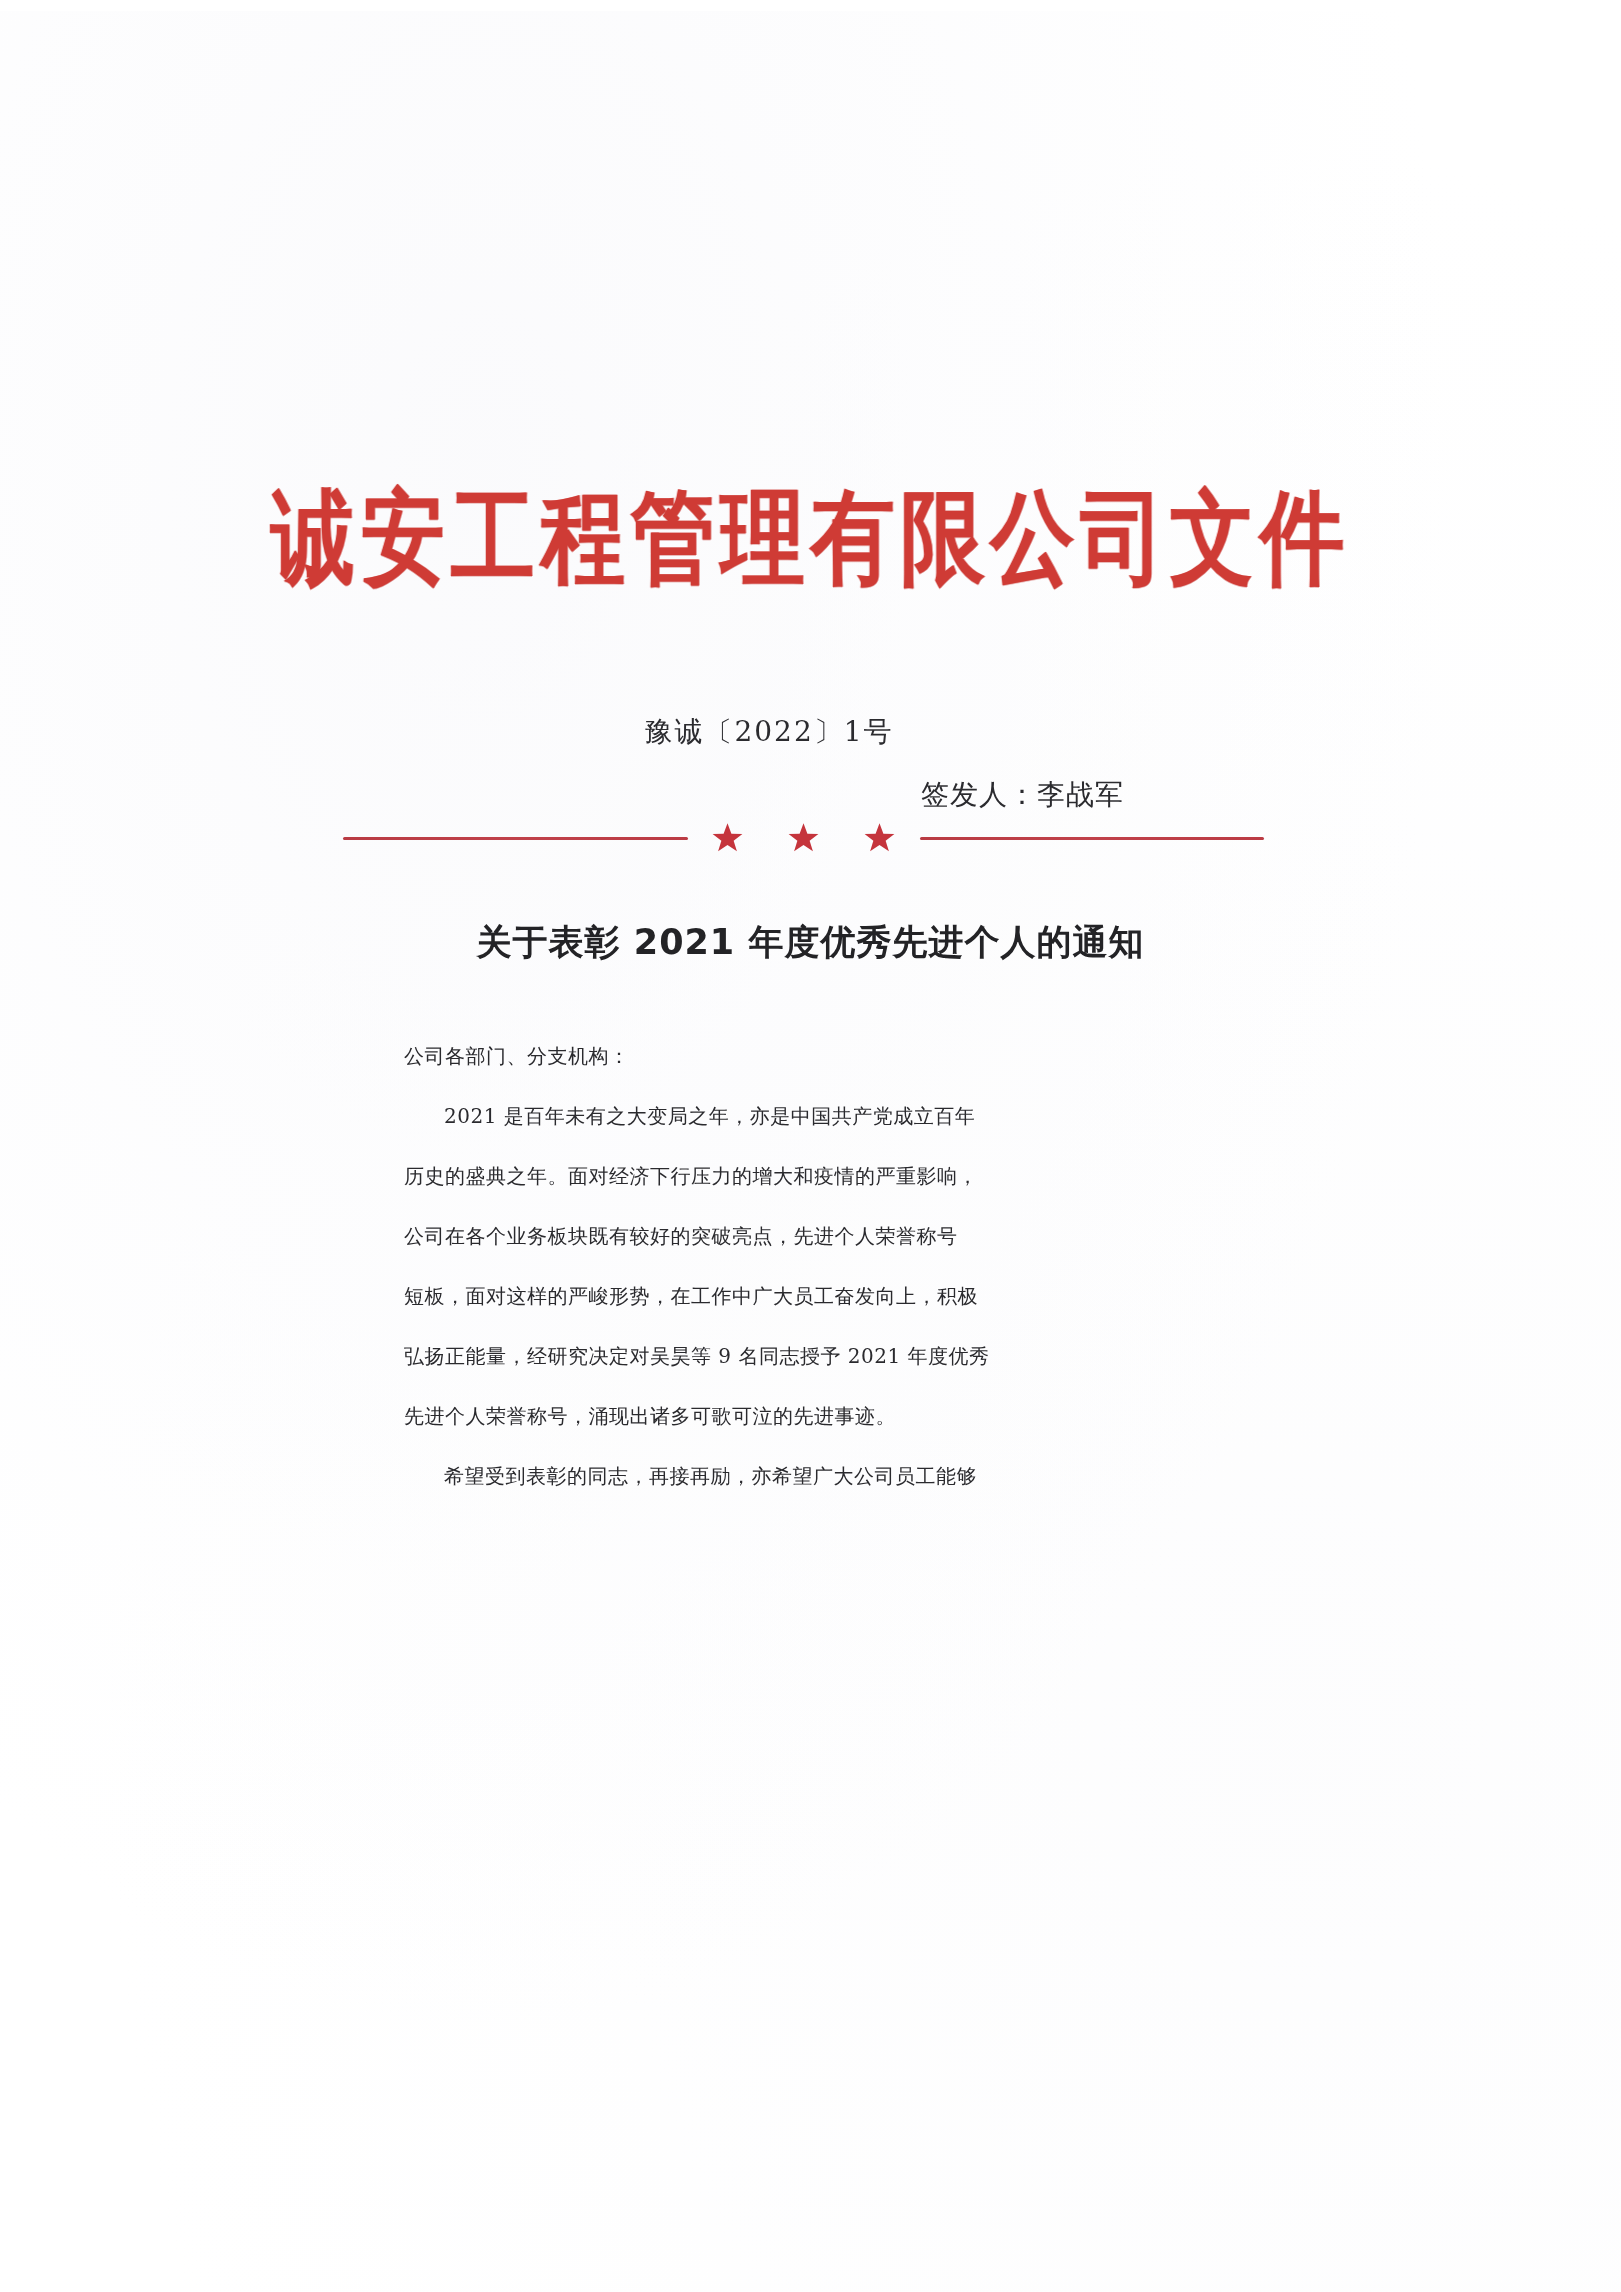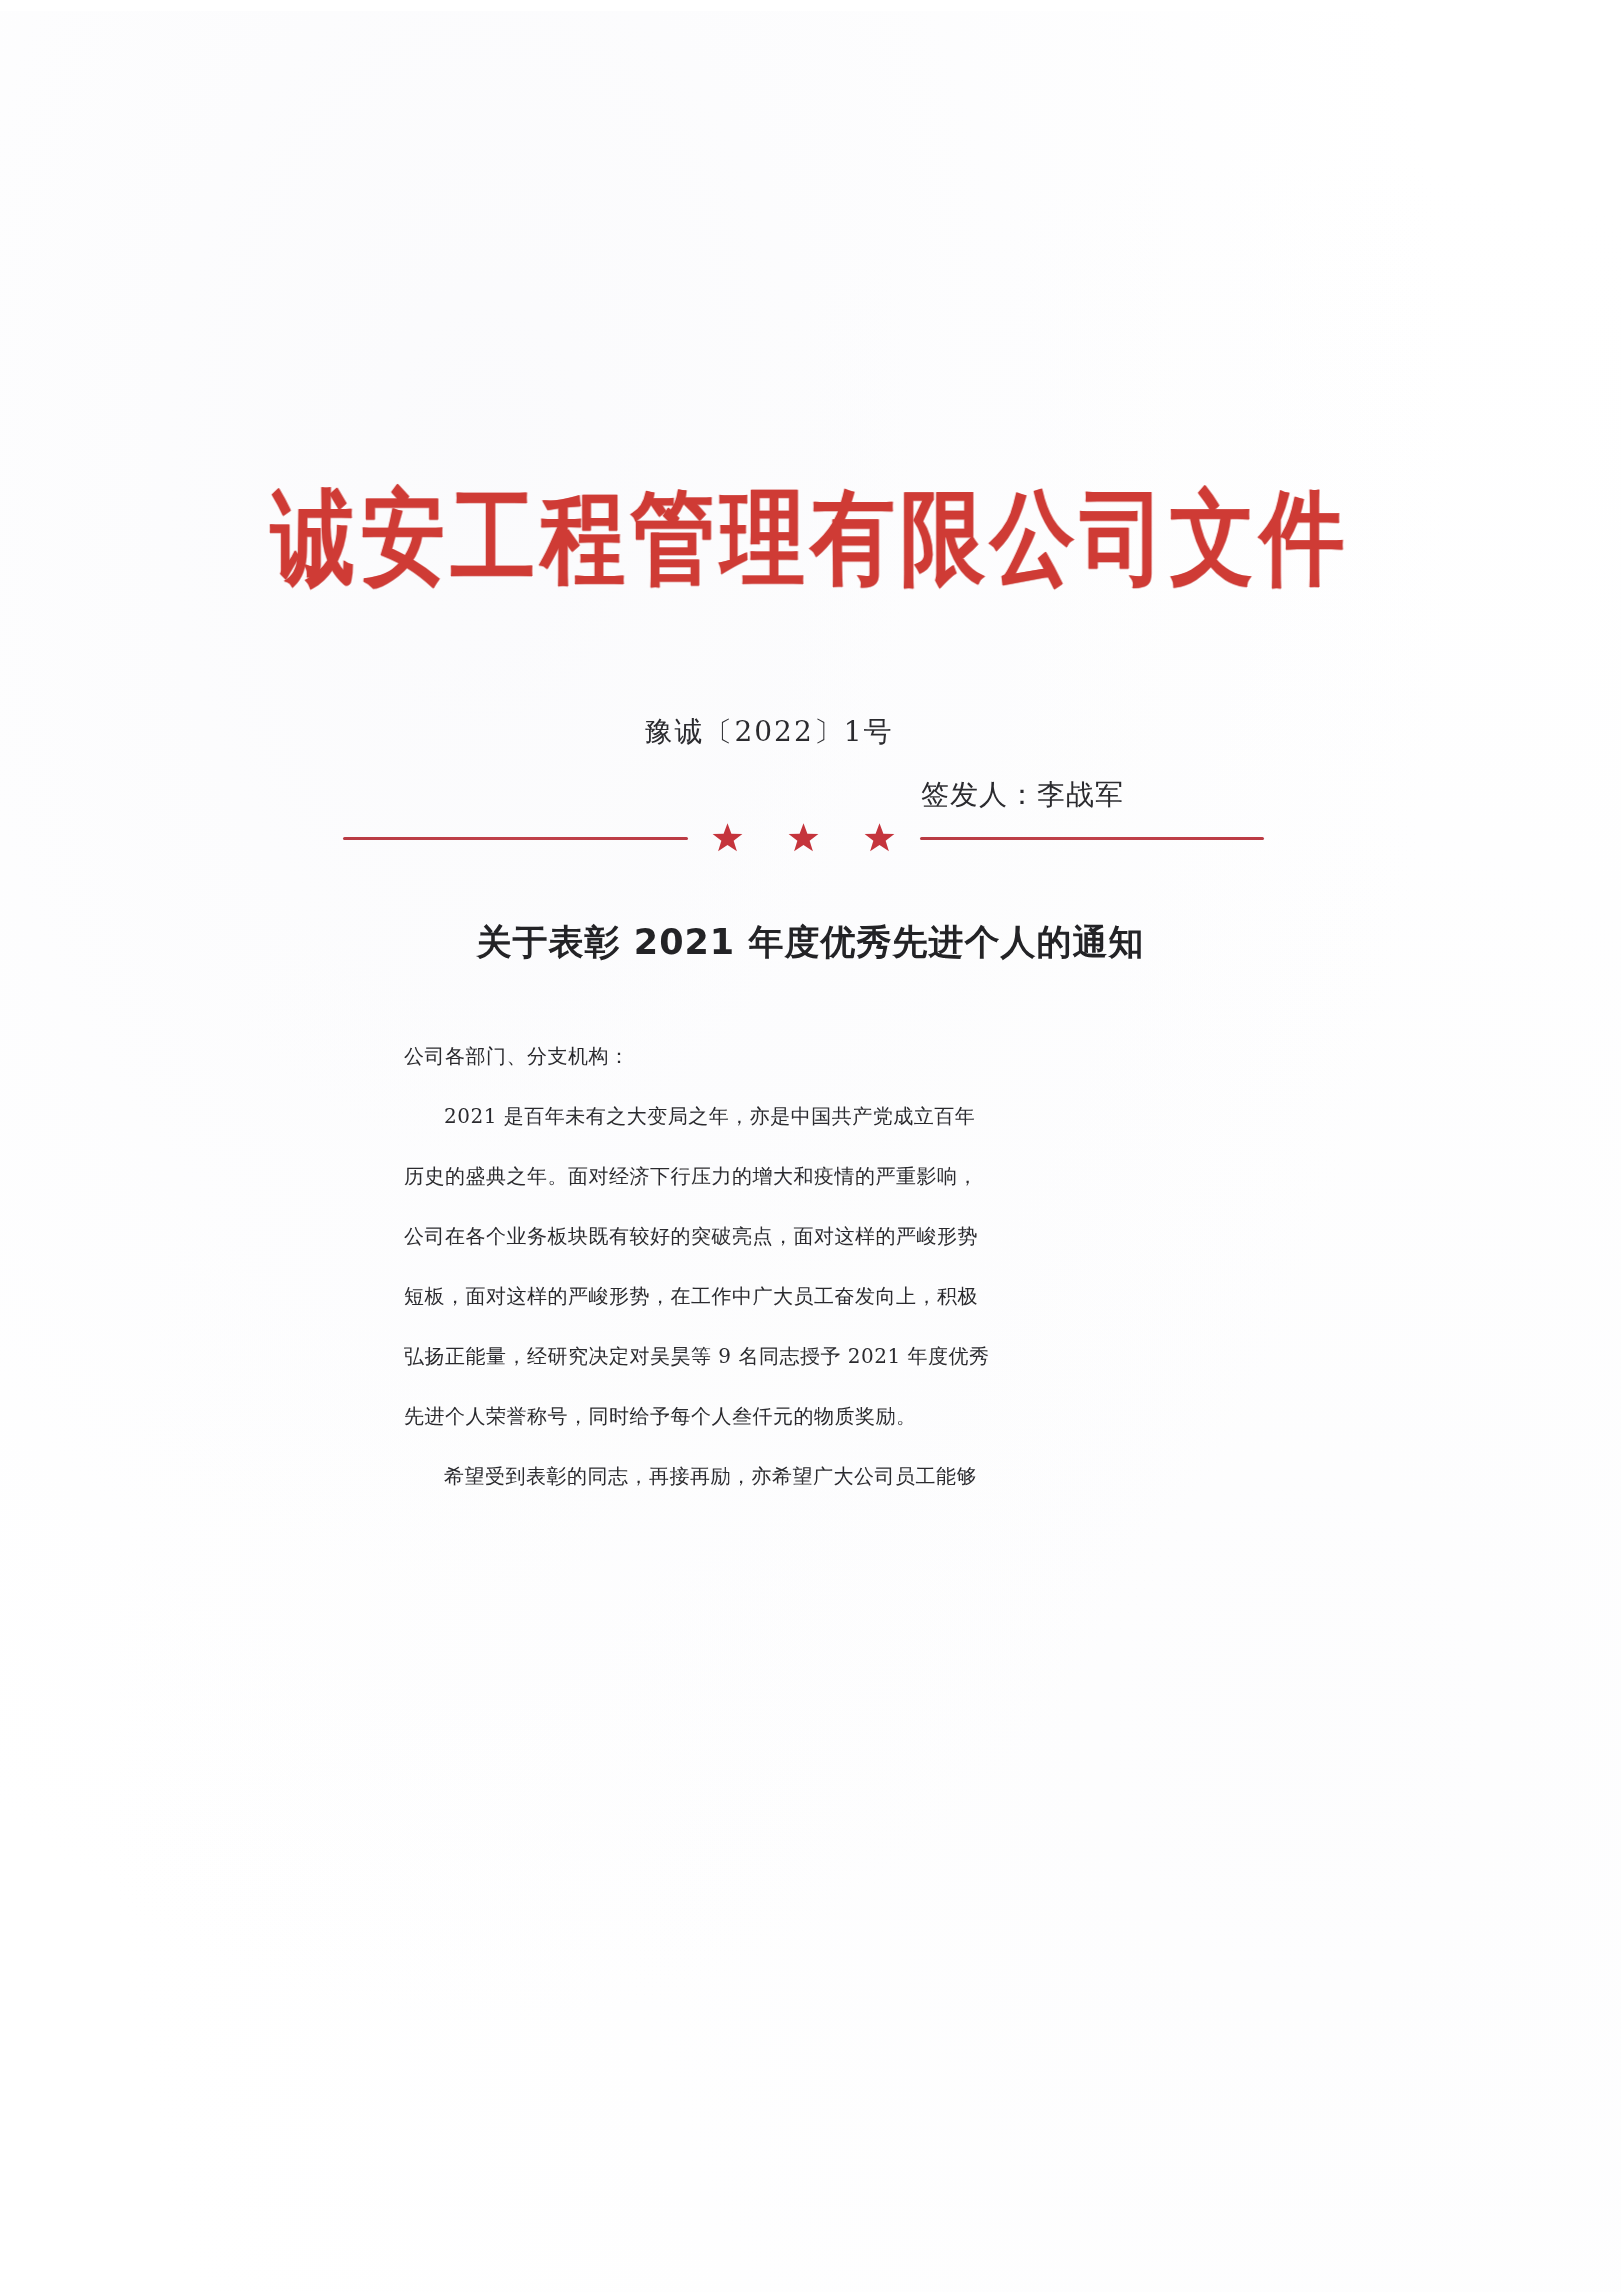--- a/index.html
+++ b/index.html
@@ -194,24 +194,24 @@
   </div>
 
   <div class="notice-title">关于表彰 2021 年度优秀先进个人的通知</div>
 
   <div class="body-block">
     <p class="salutation">公司各部门、分支机构：</p>
 
     <p class="para" style="text-indent: 0px;">
       <span class="ln" style="text-indent: 2em;">2021 是百年未有之大变局之年，亦是中国共产党成立百年</span>
       <span class="ln" style="text-indent: 0px;">历史的盛典之年。面对经济下行压力的增大和疫情的严重影响，</span>
-      <span class="ln" style="text-indent: 0px;">公司在各个业务板块既有较好的突破亮点，面对这样的严峻形势</span>
+      <span class="ln" style="text-indent: 0px;">公司在各个业务板块既有较好的突破亮点，先进个人荣誉称号</span>
       <span class="ln" style="text-indent: 0px;">短板，面对这样的严峻形势，在工作中广大员工奋发向上，积极</span>
       <span class="ln" style="text-indent: 0px;">弘扬正能量，经研究决定对吴昊等 9 名同志授予 2021 年度优秀</span>
-      <span class="ln last" style="text-indent: 0px;">先进个人荣誉称号，同时给予每个人叁仟元的物质奖励。</span>
+      <span class="ln last" style="text-indent: 0px;">先进个人荣誉称号，涌现出诸多可歌可泣的先进事迹。</span>
     </p>
 
     <p class="para" style="text-indent: 0px;">
       <span class="ln last" style="text-indent: 2em;">希望受到表彰的同志，再接再励，亦希望广大公司员工能够</span>
     </p>
   </div>
 
 </div>
 
 

